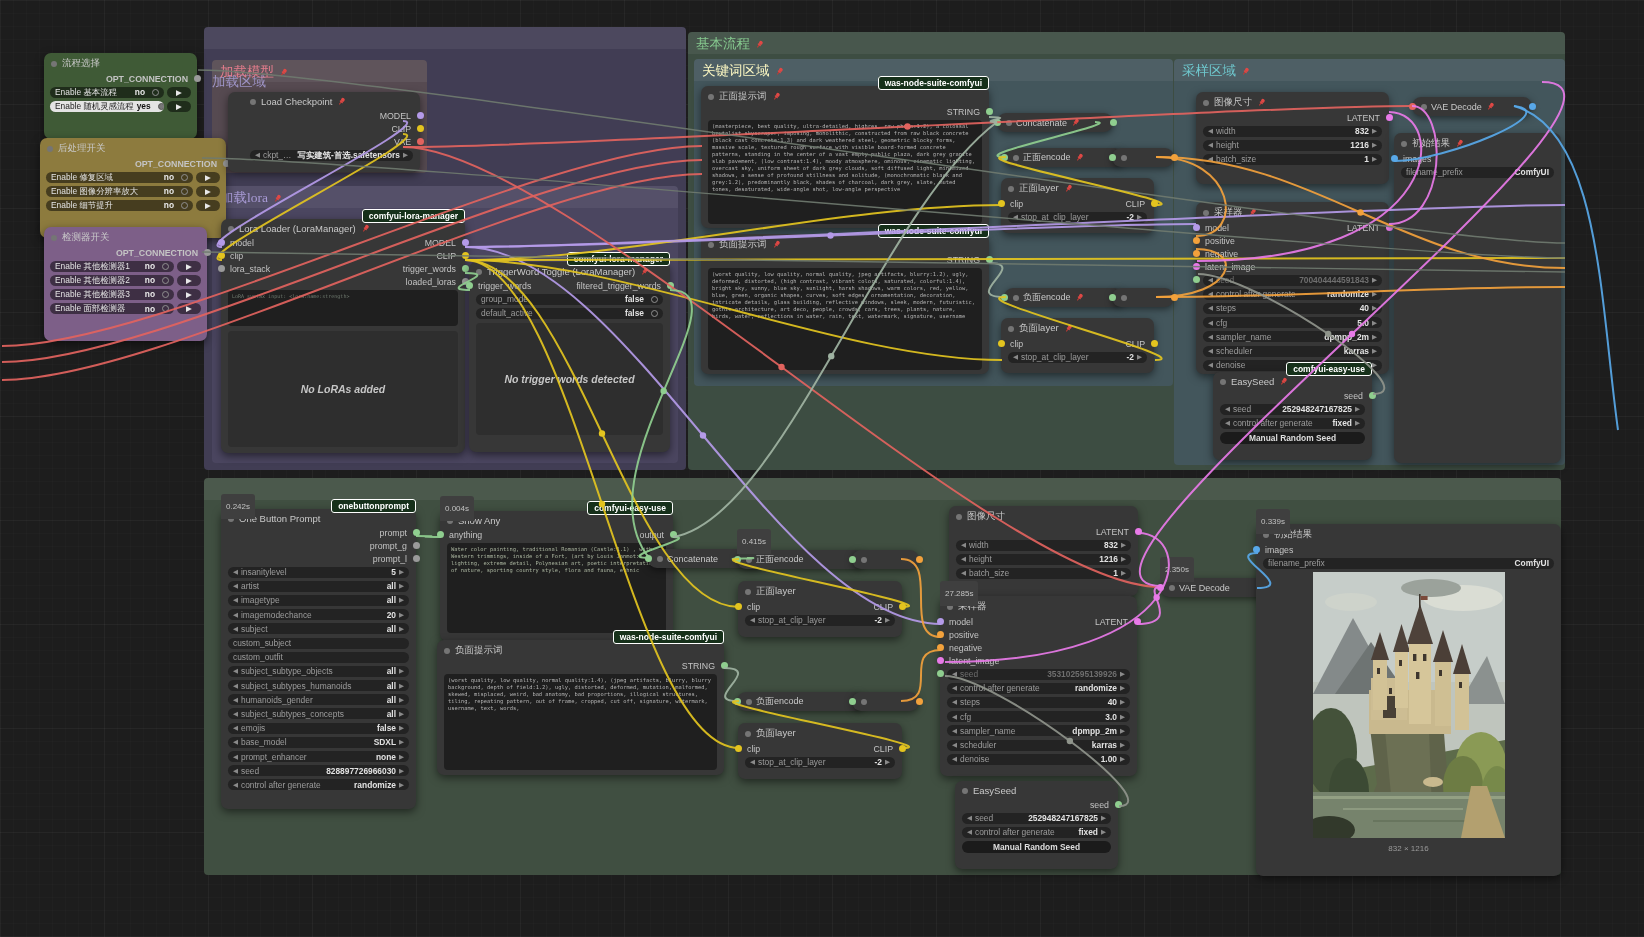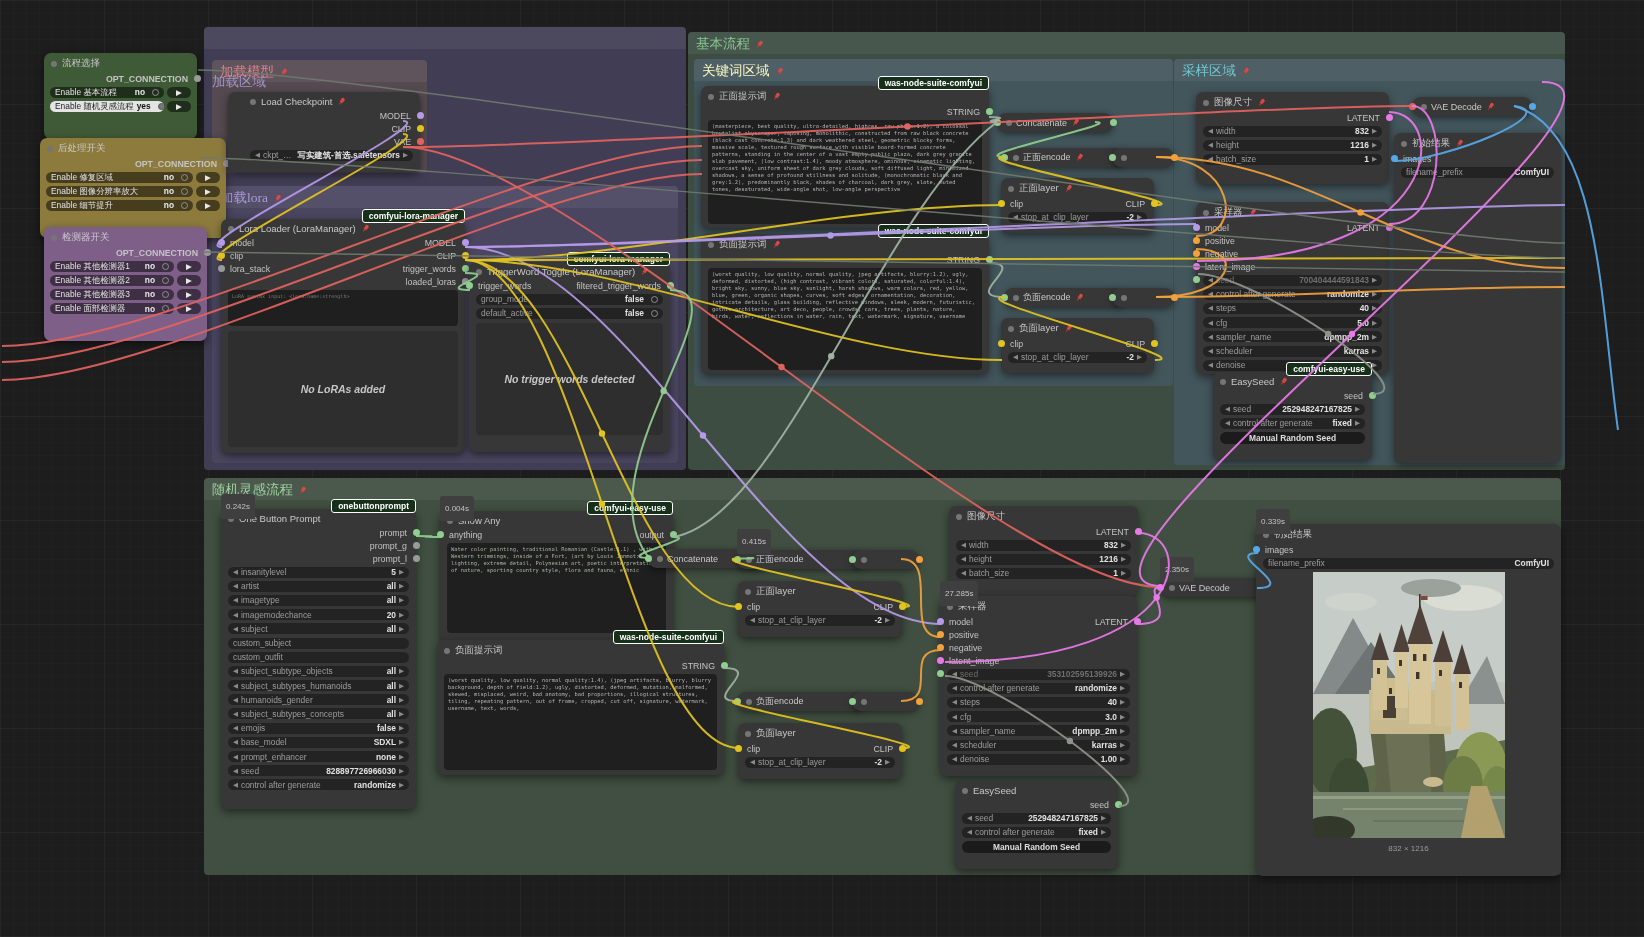--- a/index.html
+++ b/index.html
@@ -63,30 +63,20 @@
           <g transform="rotate(38 5 5)">
             <rect x="4.45" y="3.4" width="1.1" height="5.6" fill="#c03a34"></rect>
             <circle cx="5" cy="2.6" r="2.1" fill="#e04845"></circle>
             <rect x="3" y="4.6" width="4" height="1.5" rx=".7" fill="#e04845"></rect>
           </g>
         </svg>
       </div>
     </div>
     <div class="group" style="left: 204px; top: 478px; width: 1357px; height: 397px; background: rgb(64, 79, 65);">
       <div class="band"></div>
-      <div class="gtitle" style="color: rgb(156, 207, 159);">
-        <span>随机灵感流程</span>
-        <svg viewBox="0 0 10 10" width="9" height="9" class="pin">
-          <g transform="rotate(38 5 5)">
-            <rect x="4.45" y="3.4" width="1.1" height="5.6" fill="#c03a34"></rect>
-            <circle cx="5" cy="2.6" r="2.1" fill="#e04845"></circle>
-            <rect x="3" y="4.6" width="4" height="1.5" rx=".7" fill="#e04845"></rect>
-          </g>
-        </svg>
-      </div>
     </div>
     <div class="group" style="left: 212px; top: 60px; width: 215px; height: 113px; background: rgb(86, 74, 81);">
       <div class="band"></div>
       <div class="gtitle" style="color: rgb(229, 125, 141);">
         <span>加载模型</span>
         <svg viewBox="0 0 10 10" width="9" height="9" class="pin">
           <g transform="rotate(38 5 5)">
             <rect x="4.45" y="3.4" width="1.1" height="5.6" fill="#c03a34"></rect>
             <circle cx="5" cy="2.6" r="2.1" fill="#e04845"></circle>
             <rect x="3" y="4.6" width="4" height="1.5" rx=".7" fill="#e04845"></rect>

